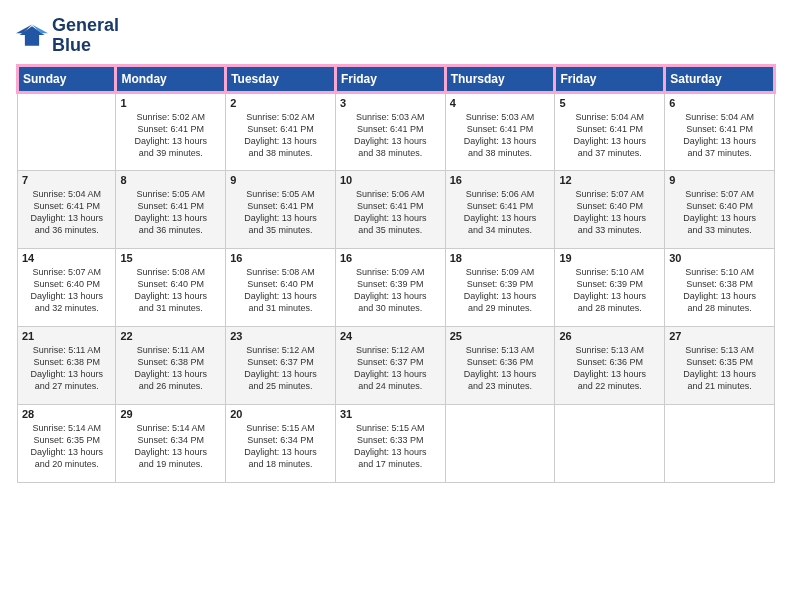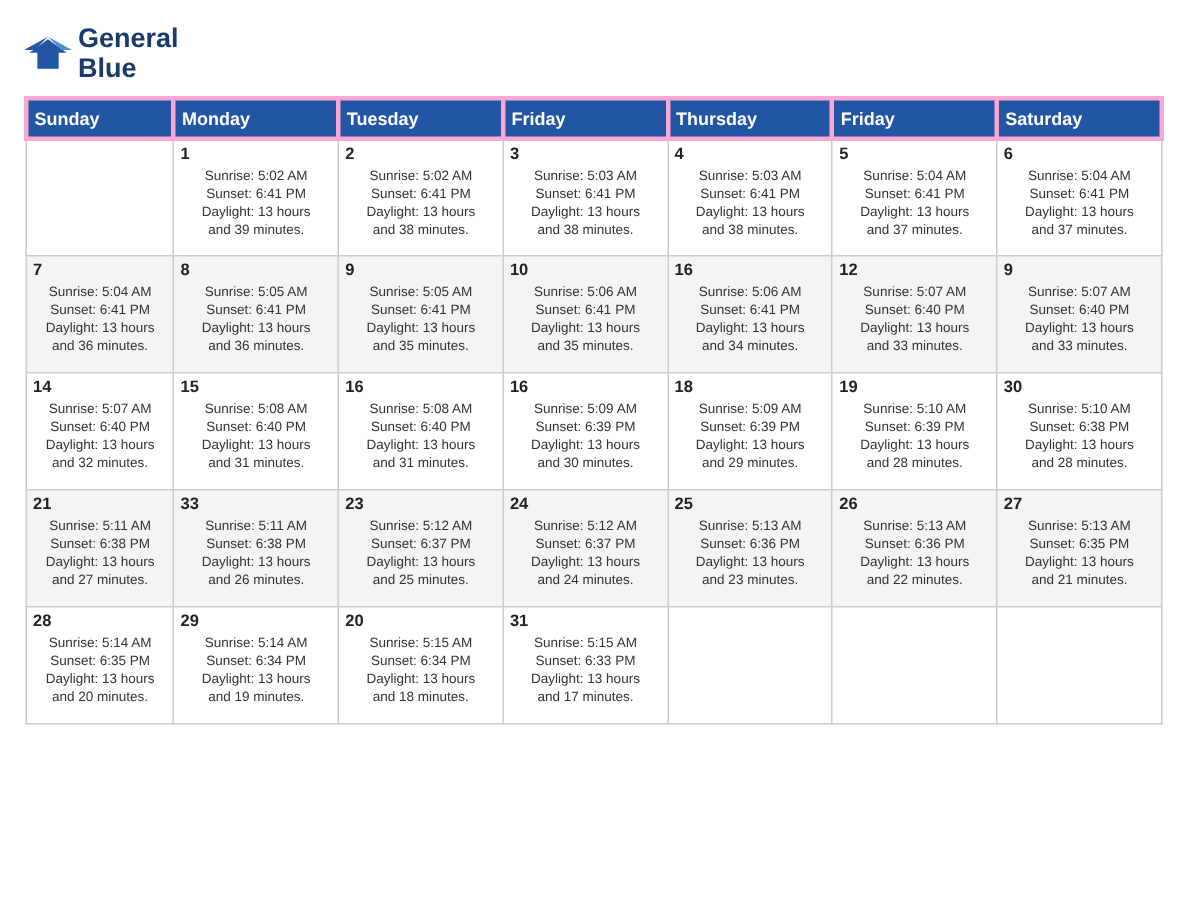--- a/index.html
+++ b/index.html
@@ -220,21 +220,21 @@
             <span class="day-number">30</span>
             <div class="day-info">Sunrise: 5:10 AM<br>Sunset: 6:38 PM<br>Daylight: 13 hours<br>and 28 minutes.</div>
           </td>
         </tr>
         <tr>
           <td>
             <span class="day-number">21</span>
             <div class="day-info">Sunrise: 5:11 AM<br>Sunset: 6:38 PM<br>Daylight: 13 hours<br>and 27 minutes.</div>
           </td>
           <td>
-            <span class="day-number">33</span>
+            <span class="day-number">22</span>
             <div class="day-info">Sunrise: 5:11 AM<br>Sunset: 6:38 PM<br>Daylight: 13 hours<br>and 26 minutes.</div>
           </td>
           <td>
             <span class="day-number">23</span>
             <div class="day-info">Sunrise: 5:12 AM<br>Sunset: 6:37 PM<br>Daylight: 13 hours<br>and 25 minutes.</div>
           </td>
           <td>
             <span class="day-number">24</span>
             <div class="day-info">Sunrise: 5:12 AM<br>Sunset: 6:37 PM<br>Daylight: 13 hours<br>and 24 minutes.</div>
           </td>

